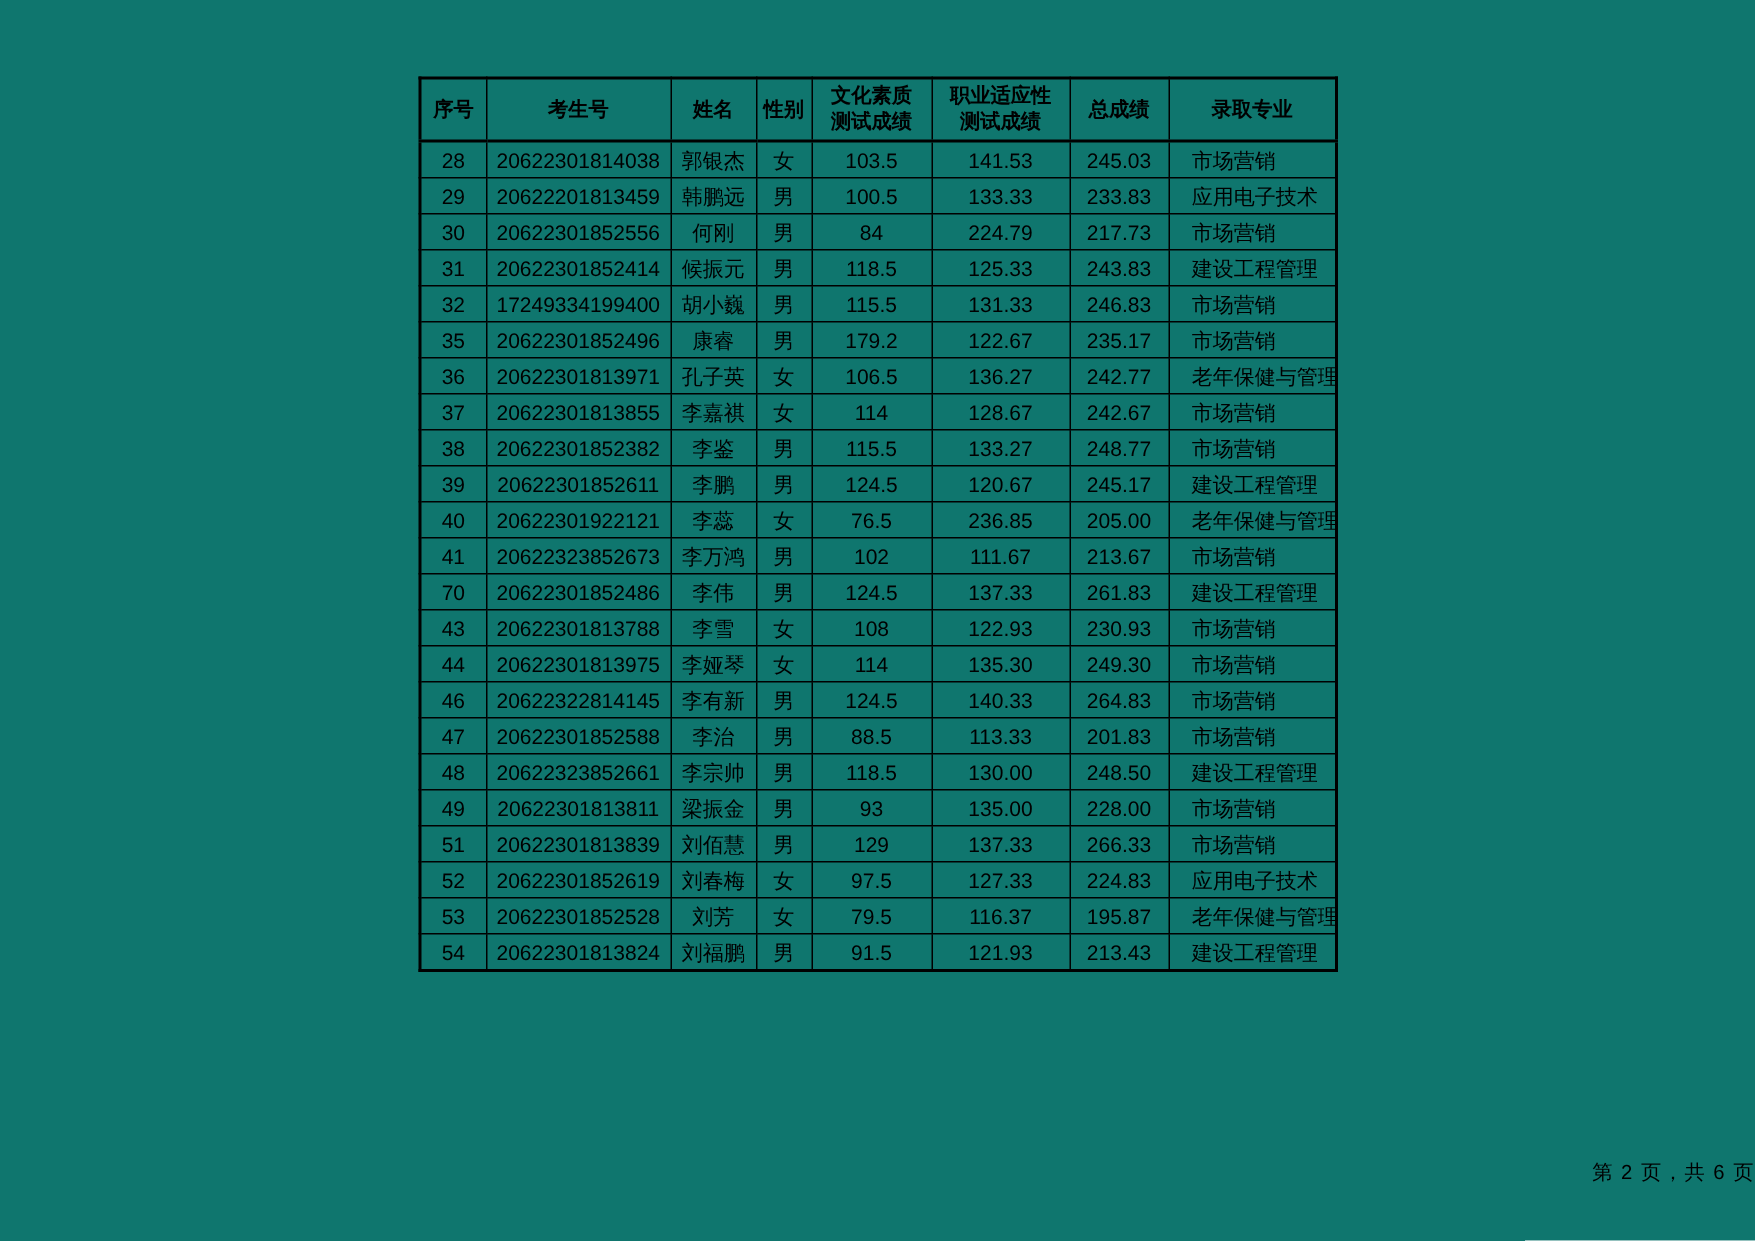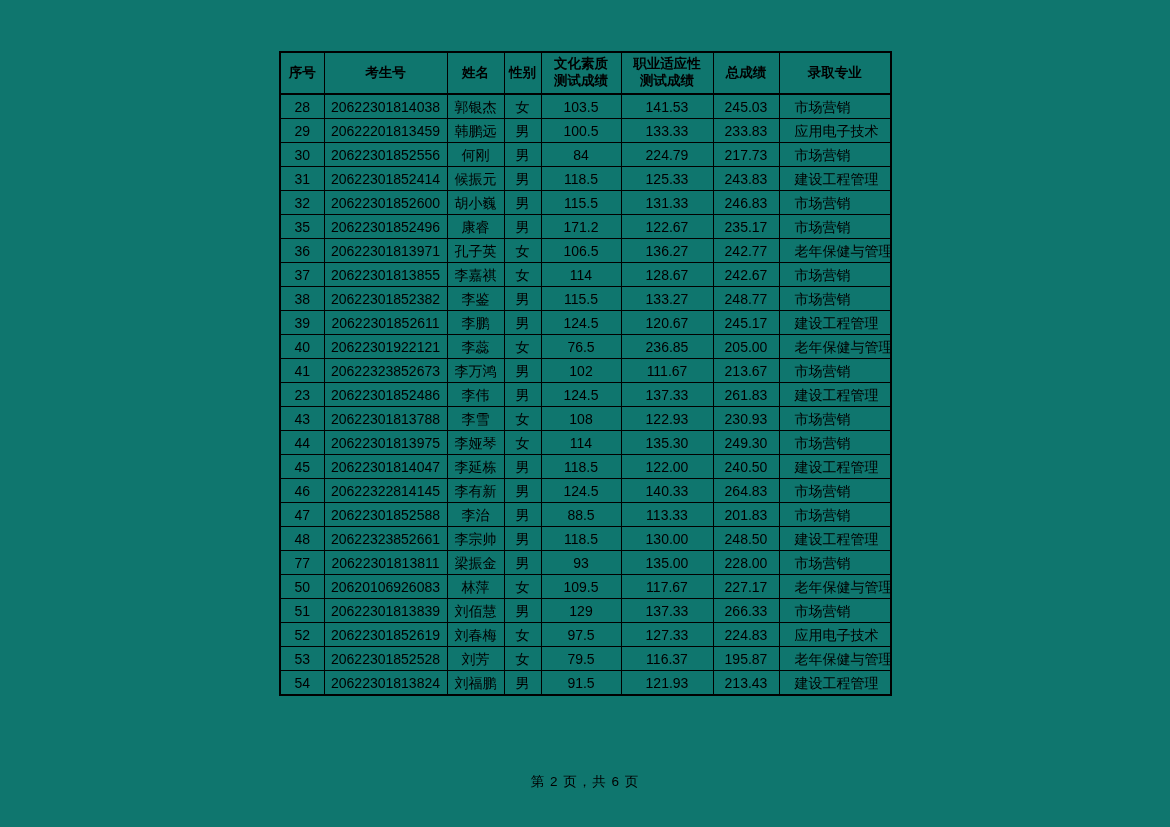--- a/index.html
+++ b/index.html
@@ -48,21 +48,21 @@
   }
   .score-table td.major {
     text-align: left;
     padding-left: 15px;
   }
   .page-footer {
     position: absolute;
     left: 0;
     top: 773px;
     width: 100%;
-    text-align: center;
+    text-align: right;
     font-size: 13.5px;
     letter-spacing: 1px;
   }
 </style>
 </head>
 <body>
 
 <div class="page">
   <table class="score-table">
     <colgroup>
@@ -125,34 +125,34 @@
           <td>20622301852414</td>
           <td>候振元</td>
           <td>男</td>
           <td>118.5</td>
           <td>125.33</td>
           <td>243.83</td>
           <td class="major">建设工程管理</td>
         </tr>
         <tr>
           <td>32</td>
-          <td>20622301852600</td>
+          <td>17249334199400</td>
           <td>胡小巍</td>
           <td>男</td>
           <td>115.5</td>
           <td>131.33</td>
           <td>246.83</td>
           <td class="major">市场营销</td>
         </tr>
         <tr>
           <td>35</td>
           <td>20622301852496</td>
           <td>康睿</td>
           <td>男</td>
-          <td>171.2</td>
+          <td>179.2</td>
           <td>122.67</td>
           <td>235.17</td>
           <td class="major">市场营销</td>
         </tr>
         <tr>
           <td>36</td>
           <td>20622301813971</td>
           <td>孔子英</td>
           <td>女</td>
           <td>106.5</td>
@@ -204,21 +204,21 @@
           <td>41</td>
           <td>20622323852673</td>
           <td>李万鸿</td>
           <td>男</td>
           <td>102</td>
           <td>111.67</td>
           <td>213.67</td>
           <td class="major">市场营销</td>
         </tr>
         <tr>
-          <td>23</td>
+          <td>70</td>
           <td>20622301852486</td>
           <td>李伟</td>
           <td>男</td>
           <td>124.5</td>
           <td>137.33</td>
           <td>261.83</td>
           <td class="major">建设工程管理</td>
         </tr>
         <tr>
           <td>43</td>
@@ -234,30 +234,20 @@
           <td>44</td>
           <td>20622301813975</td>
           <td>李娅琴</td>
           <td>女</td>
           <td>114</td>
           <td>135.30</td>
           <td>249.30</td>
           <td class="major">市场营销</td>
         </tr>
         <tr>
-          <td>45</td>
-          <td>20622301814047</td>
-          <td>李延栋</td>
-          <td>男</td>
-          <td>118.5</td>
-          <td>122.00</td>
-          <td>240.50</td>
-          <td class="major">建设工程管理</td>
-        </tr>
-        <tr>
           <td>46</td>
           <td>20622322814145</td>
           <td>李有新</td>
           <td>男</td>
           <td>124.5</td>
           <td>140.33</td>
           <td>264.83</td>
           <td class="major">市场营销</td>
         </tr>
         <tr>
@@ -274,38 +264,28 @@
           <td>48</td>
           <td>20622323852661</td>
           <td>李宗帅</td>
           <td>男</td>
           <td>118.5</td>
           <td>130.00</td>
           <td>248.50</td>
           <td class="major">建设工程管理</td>
         </tr>
         <tr>
-          <td>77</td>
+          <td>49</td>
           <td>20622301813811</td>
           <td>梁振金</td>
           <td>男</td>
           <td>93</td>
           <td>135.00</td>
           <td>228.00</td>
           <td class="major">市场营销</td>
-        </tr>
-        <tr>
-          <td>50</td>
-          <td>20620106926083</td>
-          <td>林萍</td>
-          <td>女</td>
-          <td>109.5</td>
-          <td>117.67</td>
-          <td>227.17</td>
-          <td class="major">老年保健与管理</td>
         </tr>
         <tr>
           <td>51</td>
           <td>20622301813839</td>
           <td>刘佰慧</td>
           <td>男</td>
           <td>129</td>
           <td>137.33</td>
           <td>266.33</td>
           <td class="major">市场营销</td>

